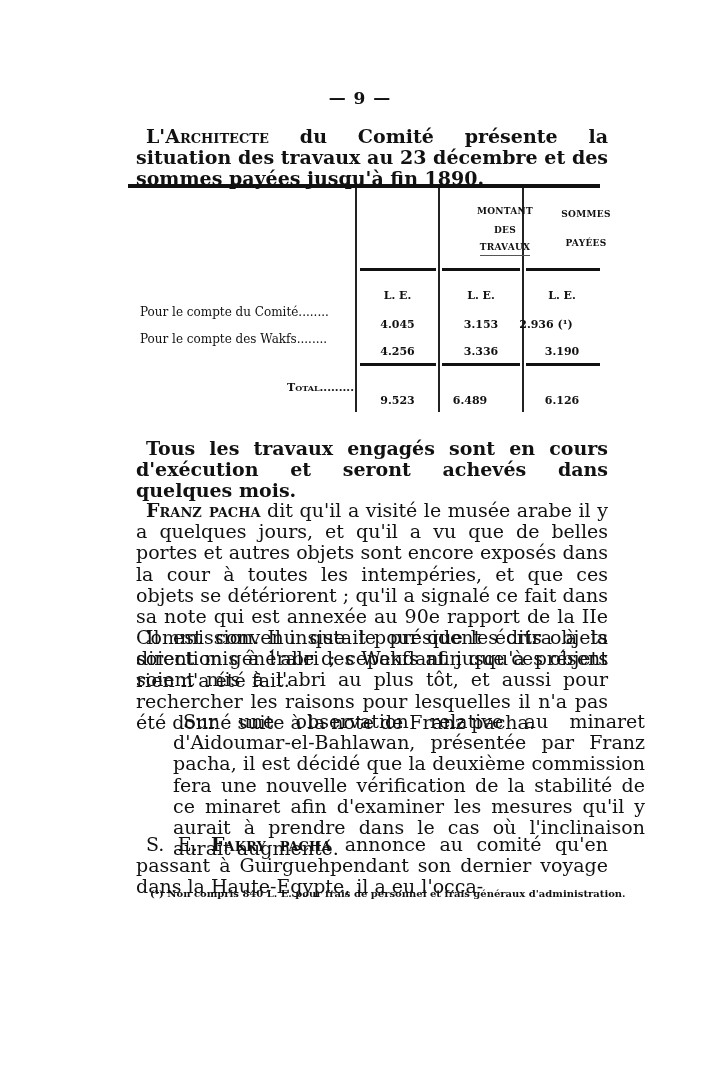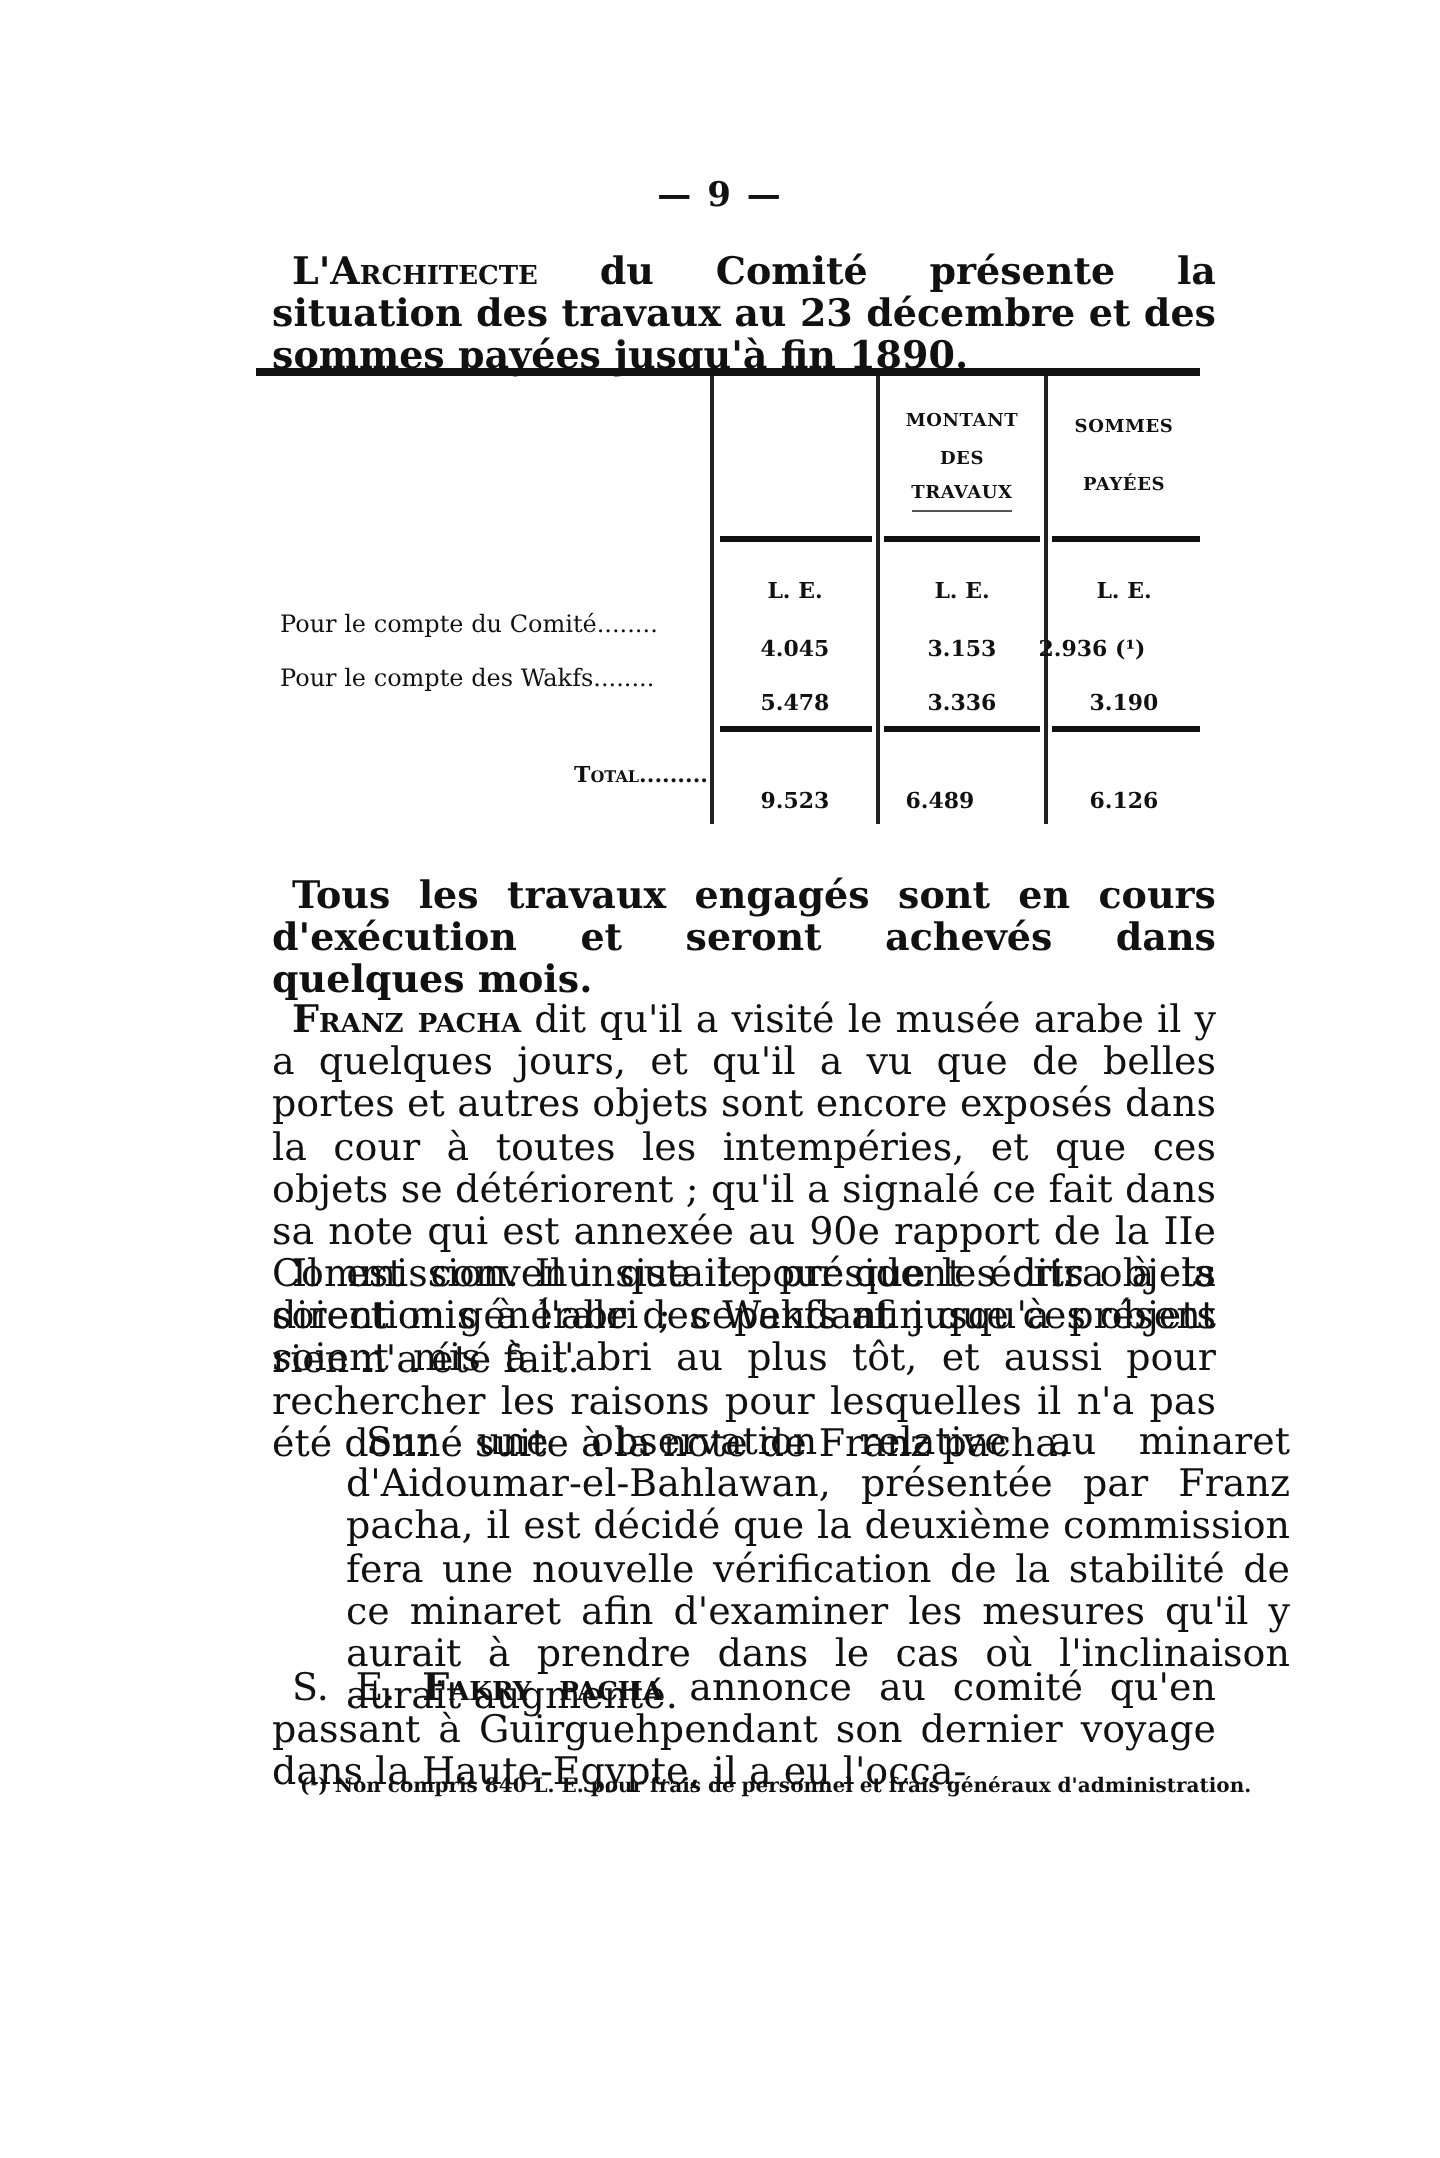--- a/index.html
+++ b/index.html
@@ -11,21 +11,21 @@
           text-align: justify; }
   .para .indent { display: inline-block; width: 10px; }
   .sc { font-variant: small-caps; font-weight: bold; }
   .bold { font-weight: bold; }
   
   .tbl { position: absolute; left: 128px; top: 184px; width: 472px; height: 228px; }
   .rule-top { position: absolute; left: 0; top: 0; width: 472px; height: 4px; background: #111; }
   .vline { position: absolute; top: 4px; width: 2px; height: 224px; background: #222; }
   .col-head { position: absolute; top: 14px; height: 62px; display: flex; flex-direction: column;
               justify-content: center; align-items: center; font-size: 9px; font-weight: bold;
-              letter-spacing: 0.3px; line-height: 19px; text-align: center; }
+              letter-spacing: 0.3px; line-height: 19px; text-align: center; padding-left: 24px; }
   .head-rule { position: absolute; top: 84px; height: 3px; background: #111; }
   .total-rule { position: absolute; top: 179px; height: 3px; background: #111; }
   .cell { position: absolute; font-size: 11px; font-weight: bold; text-align: center; margin-top: 12px; }
   .row-label { position: absolute; left: 12px; width: 214px; font-size: 12px; text-align: left; white-space: nowrap; }
   .row-label.total { text-align: right; }
   .footnote { position: absolute; left: 150px; top: 888px; font-size: 10px; font-weight: bold; white-space: nowrap; }
 </style>
 </head>
 <body>
 
@@ -59,21 +59,21 @@
   <div class="cell" style="left:229px;width:81px;top:93px;">L. E.</div>
   <div class="cell" style="left:312px;width:82px;top:93px;">L. E.</div>
   <div class="cell" style="left:396px;width:76px;top:93px;">L. E.</div>
 
   <div class="row-label" style="top:121px;">Pour le compte du Comité........</div>
   <div class="cell" style="left:229px;width:81px;top:122px;">4.045</div>
   <div class="cell" style="left:312px;width:82px;top:122px;">3.153</div>
   <div class="cell" style="left:380px;width:76px;top:122px;">2.936 (¹)</div>
 
   <div class="row-label" style="top:148px;">Pour le compte des Wakfs........</div>
-  <div class="cell" style="left:229px;width:81px;top:149px;">5.478</div>
+  <div class="cell" style="left:229px;width:81px;top:149px;">4.256</div>
   <div class="cell" style="left:312px;width:82px;top:149px;">3.336</div>
   <div class="cell" style="left:396px;width:76px;top:149px;">3.190</div>
 
   <div class="total-rule" style="left:232px;width:76px;"></div>
   <div class="total-rule" style="left:314px;width:78px;"></div>
   <div class="total-rule" style="left:398px;width:74px;"></div>
 
   <div class="row-label total sc" style="top:197px;font-size:11px;">Total.........</div>
   <div class="cell" style="left:229px;width:81px;top:198px;">9.523</div>
   <div class="cell" style="left:312px;width:60px;top:198px;">6.489</div>

